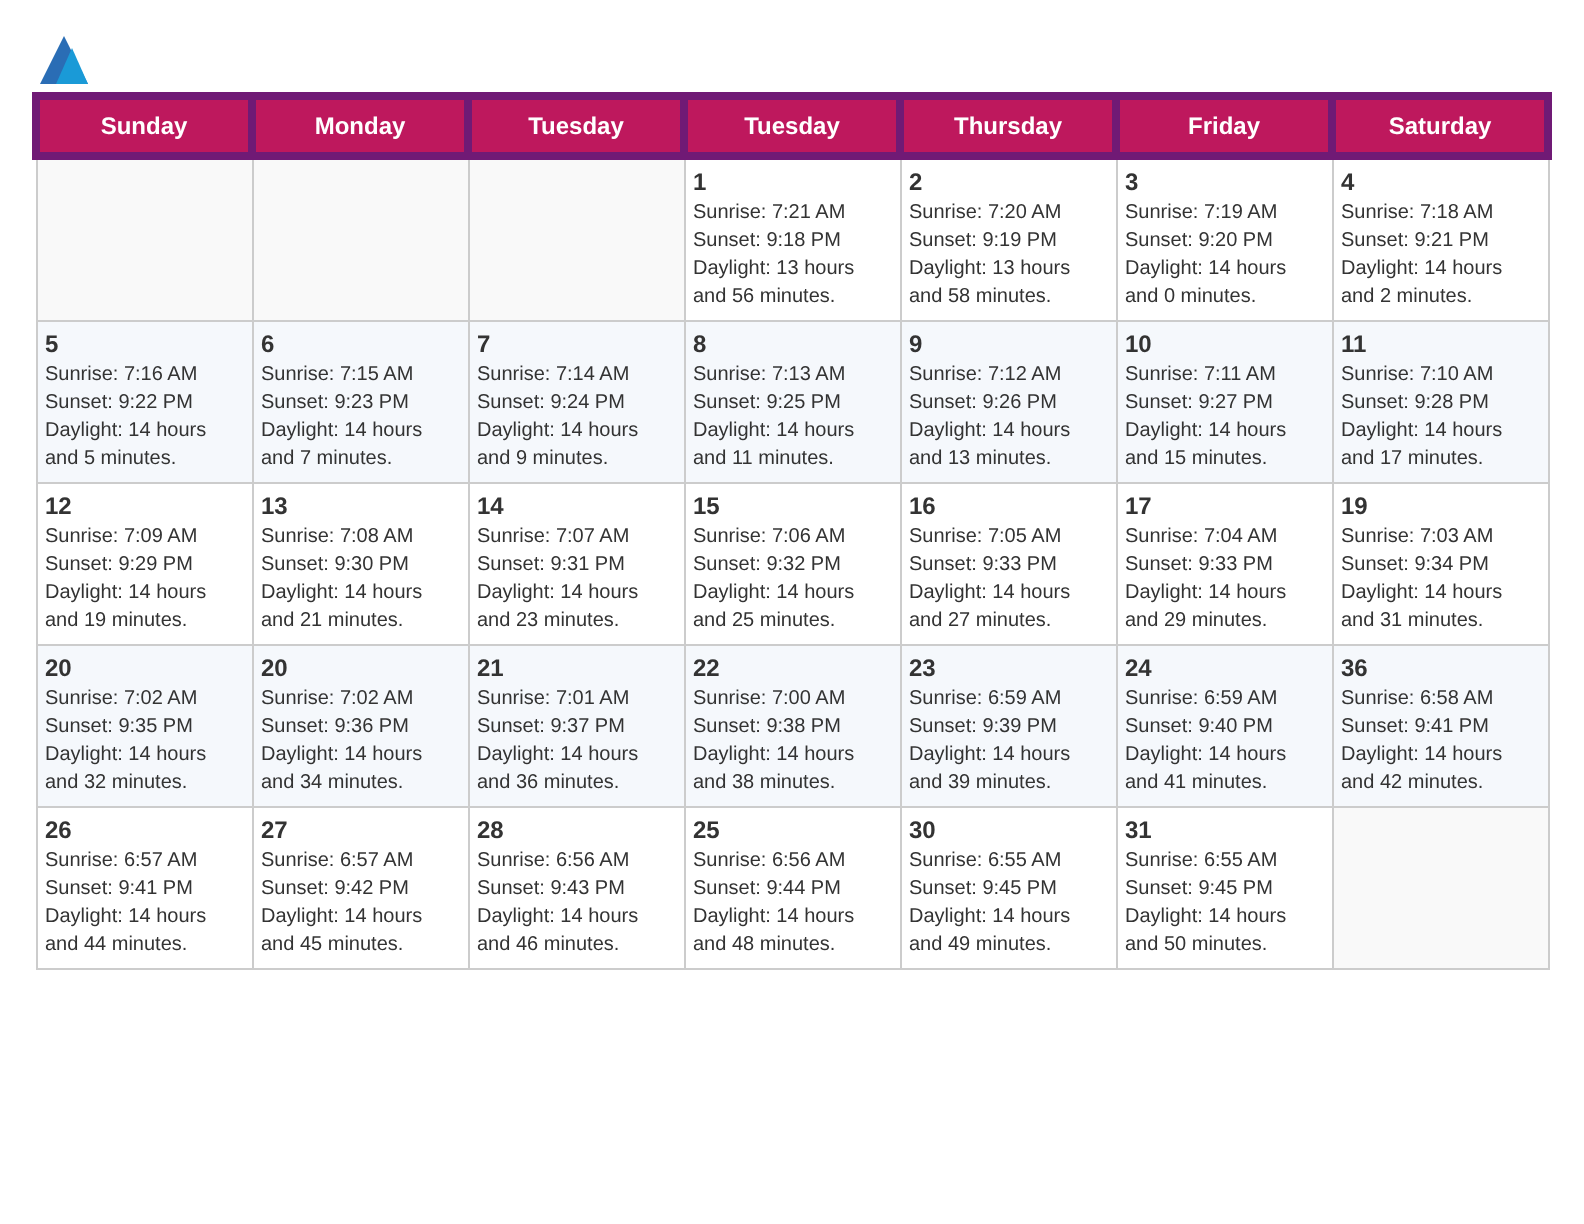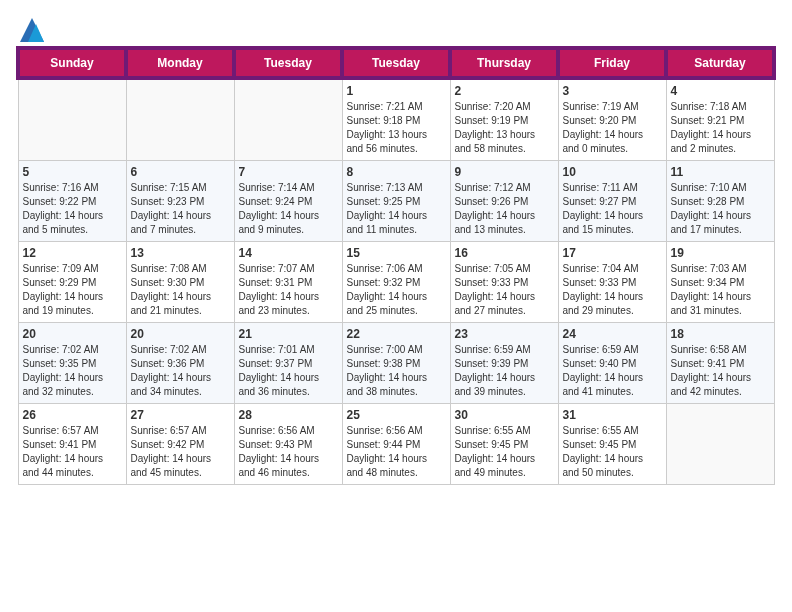--- a/index.html
+++ b/index.html
@@ -223,21 +223,21 @@
         </td>
         <td>
           <span class="day-number">23</span>
           <div class="day-info">Sunrise: 6:59 AM<br>Sunset: 9:39 PM<br>Daylight: 14 hours and 39 minutes.</div>
         </td>
         <td>
           <span class="day-number">24</span>
           <div class="day-info">Sunrise: 6:59 AM<br>Sunset: 9:40 PM<br>Daylight: 14 hours and 41 minutes.</div>
         </td>
         <td>
-          <span class="day-number">18</span>
+          <span class="day-number">36</span>
           <div class="day-info">Sunrise: 6:58 AM<br>Sunset: 9:41 PM<br>Daylight: 14 hours and 42 minutes.</div>
         </td>
       </tr>
       <tr>
         <td>
           <span class="day-number">26</span>
           <div class="day-info">Sunrise: 6:57 AM<br>Sunset: 9:41 PM<br>Daylight: 14 hours and 44 minutes.</div>
         </td>
         <td>
           <span class="day-number">27</span>

